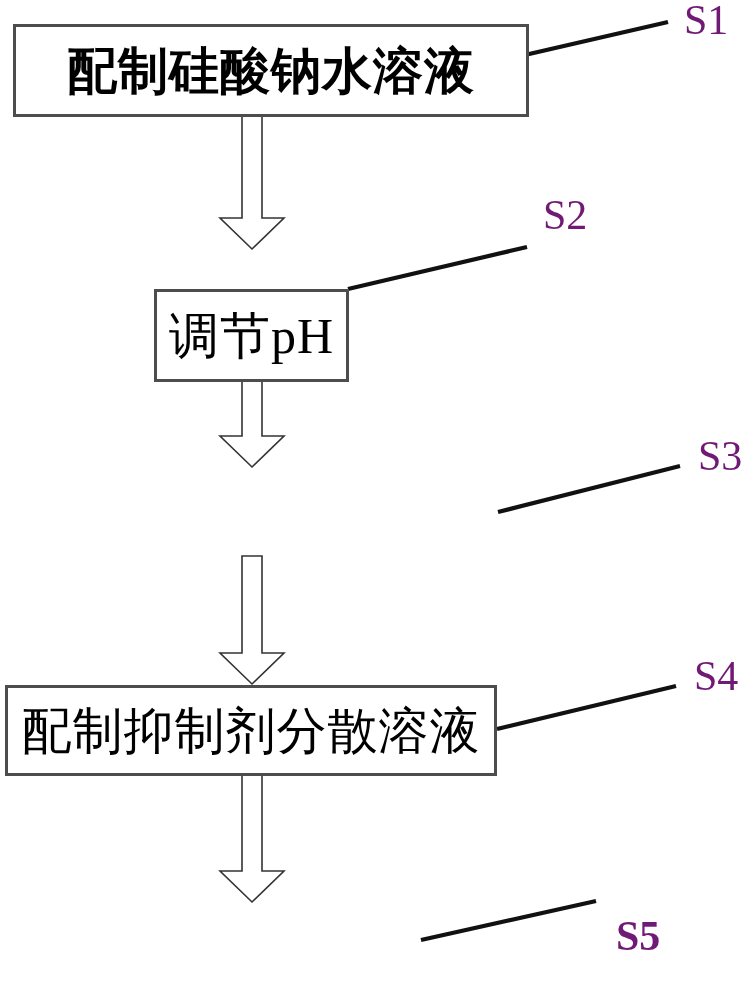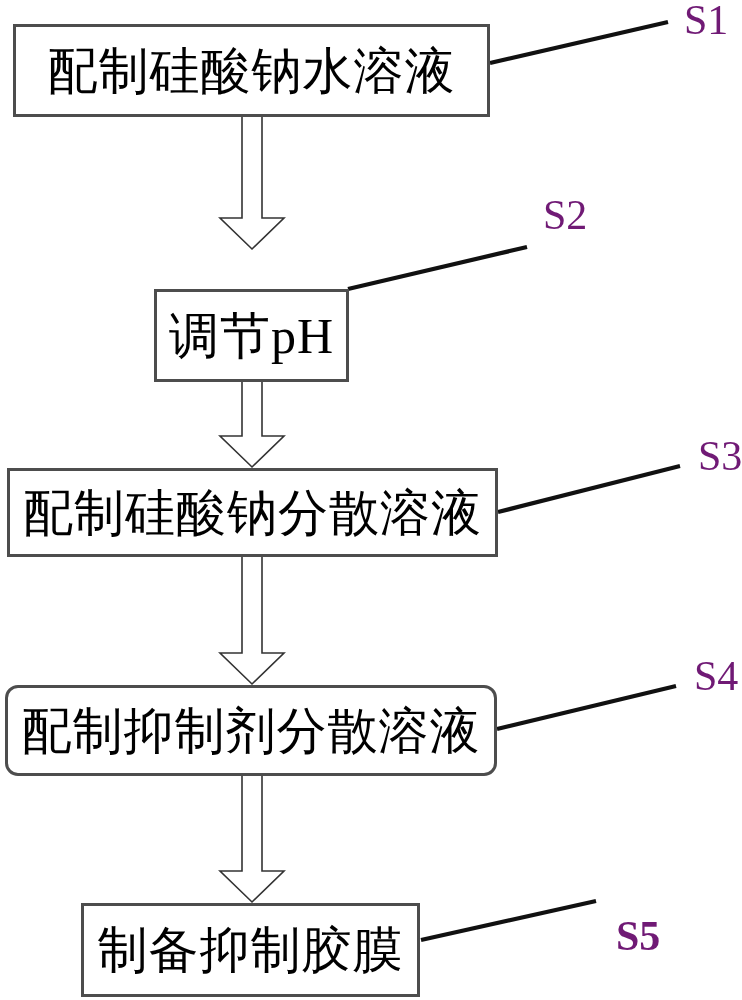--- a/index.html
+++ b/index.html
@@ -26,24 +26,24 @@
     z-index: 2;
   }
   .step-box .box-label {
     font-size: 50px;
     letter-spacing: 1px;
     color: #000000;
     white-space: nowrap;
     line-height: 1;
   }
   
-  #box-s1 { left: 13px;  top: 24px;  width: 477px; height: 93px; }
+  #box-s1 { left: 13px;  top: 24px;  width: 516px; height: 93px; font-weight: bold; }
   #box-s2 { left: 154px; top: 250px; width: 195px; height: 93px; margin-top: 39px; }
   #box-s3 { left: 7px;   top: 468px; width: 491px; height: 89px; }
-  #box-s4 { left: 5px;   top: 685px; width: 492px; height: 91px; border-radius: 13px; }
+  #box-s4 { left: 5px;   top: 685px; width: 492px; height: 91px; }
   #box-s5 { left: 81px;  top: 903px; width: 339px; height: 94px; }
 
   .step-tag {
     position: absolute;
     font-size: 42px;
     line-height: 42px;
     color: #701a75;
     white-space: nowrap;
     z-index: 3;
   }
@@ -90,28 +90,22 @@
     <line class="leader-line" x1="497" y1="729" x2="676" y2="686"></line>
     <line class="leader-line" x1="421" y1="940" x2="596" y2="901"></line>
   </svg>
 
   <div class="step-box" id="box-s1">
     <span class="box-label">配制硅酸钠水溶液</span>
   </div>
   <div class="step-box" id="box-s2">
     <span class="box-label">调节pH</span>
   </div>
-  <div class="step-box" id="box-s3">
-    <span class="box-label">配制硅酸钠分散溶液</span>
-  </div>
   <div class="step-box" id="box-s4">
     <span class="box-label">配制抑制剂分散溶液</span>
-  </div>
-  <div class="step-box" id="box-s5">
-    <span class="box-label">制备抑制胶膜</span>
   </div>
 
   <div class="step-tag" id="tag-s1">S1</div>
   <div class="step-tag" id="tag-s2">S2</div>
   <div class="step-tag" id="tag-s3">S3</div>
   <div class="step-tag" id="tag-s4">S4</div>
   <div class="step-tag" id="tag-s5">S5</div>
 
 </div>
 

